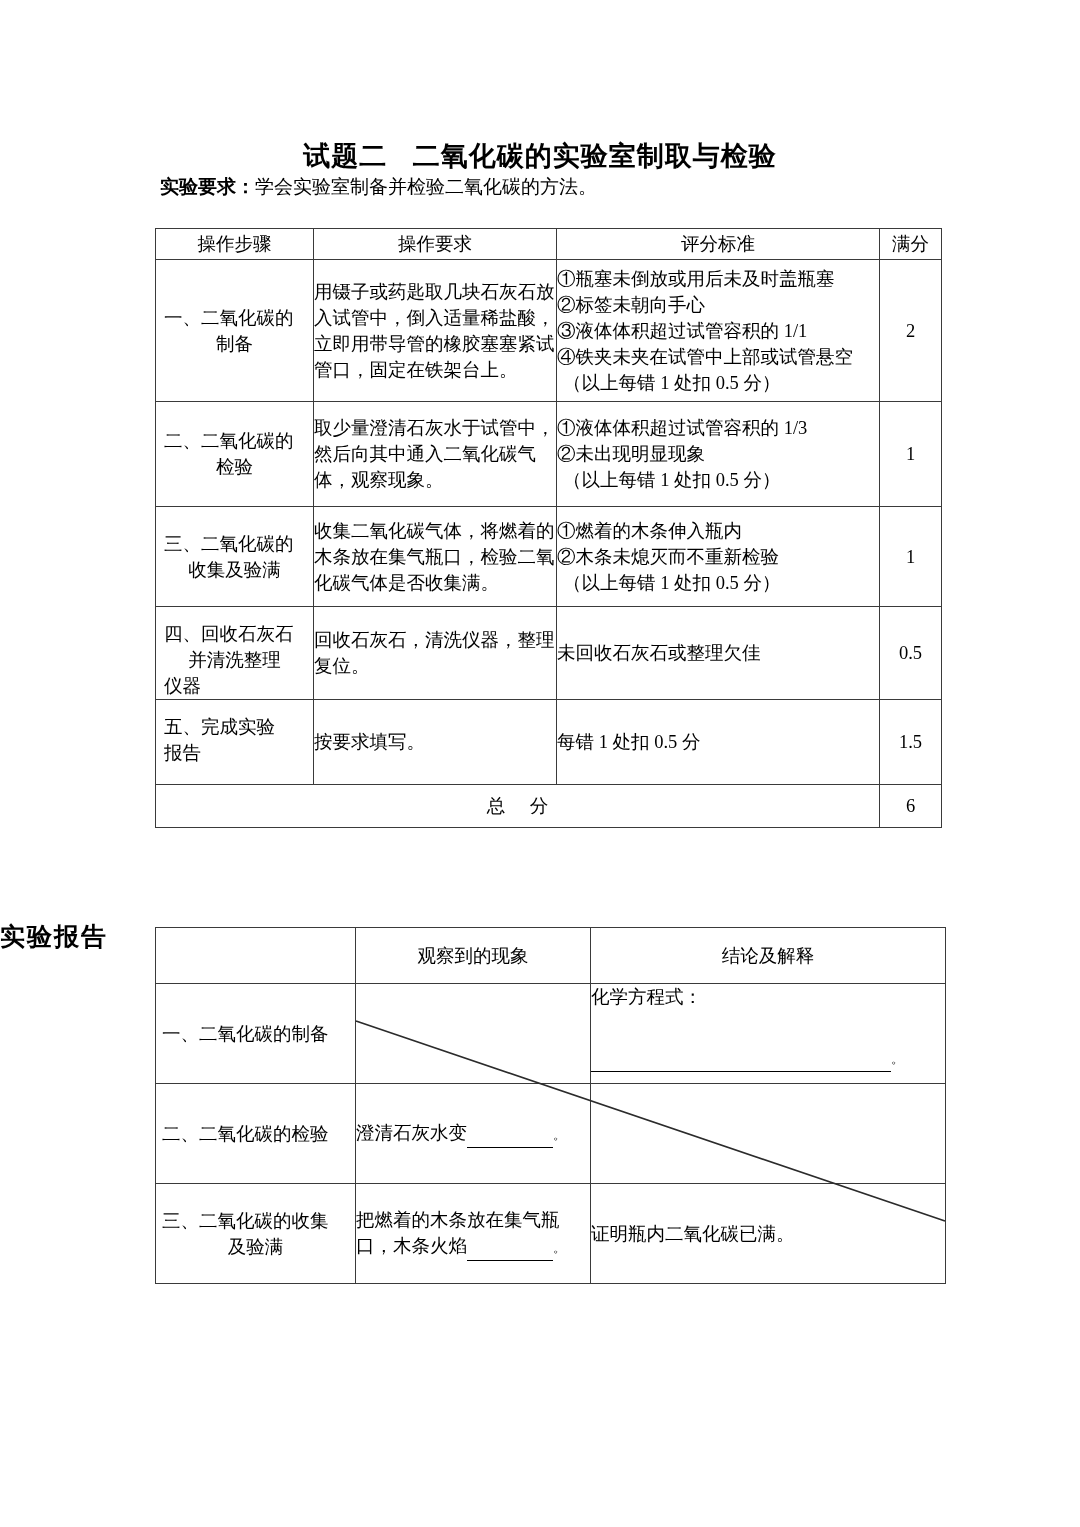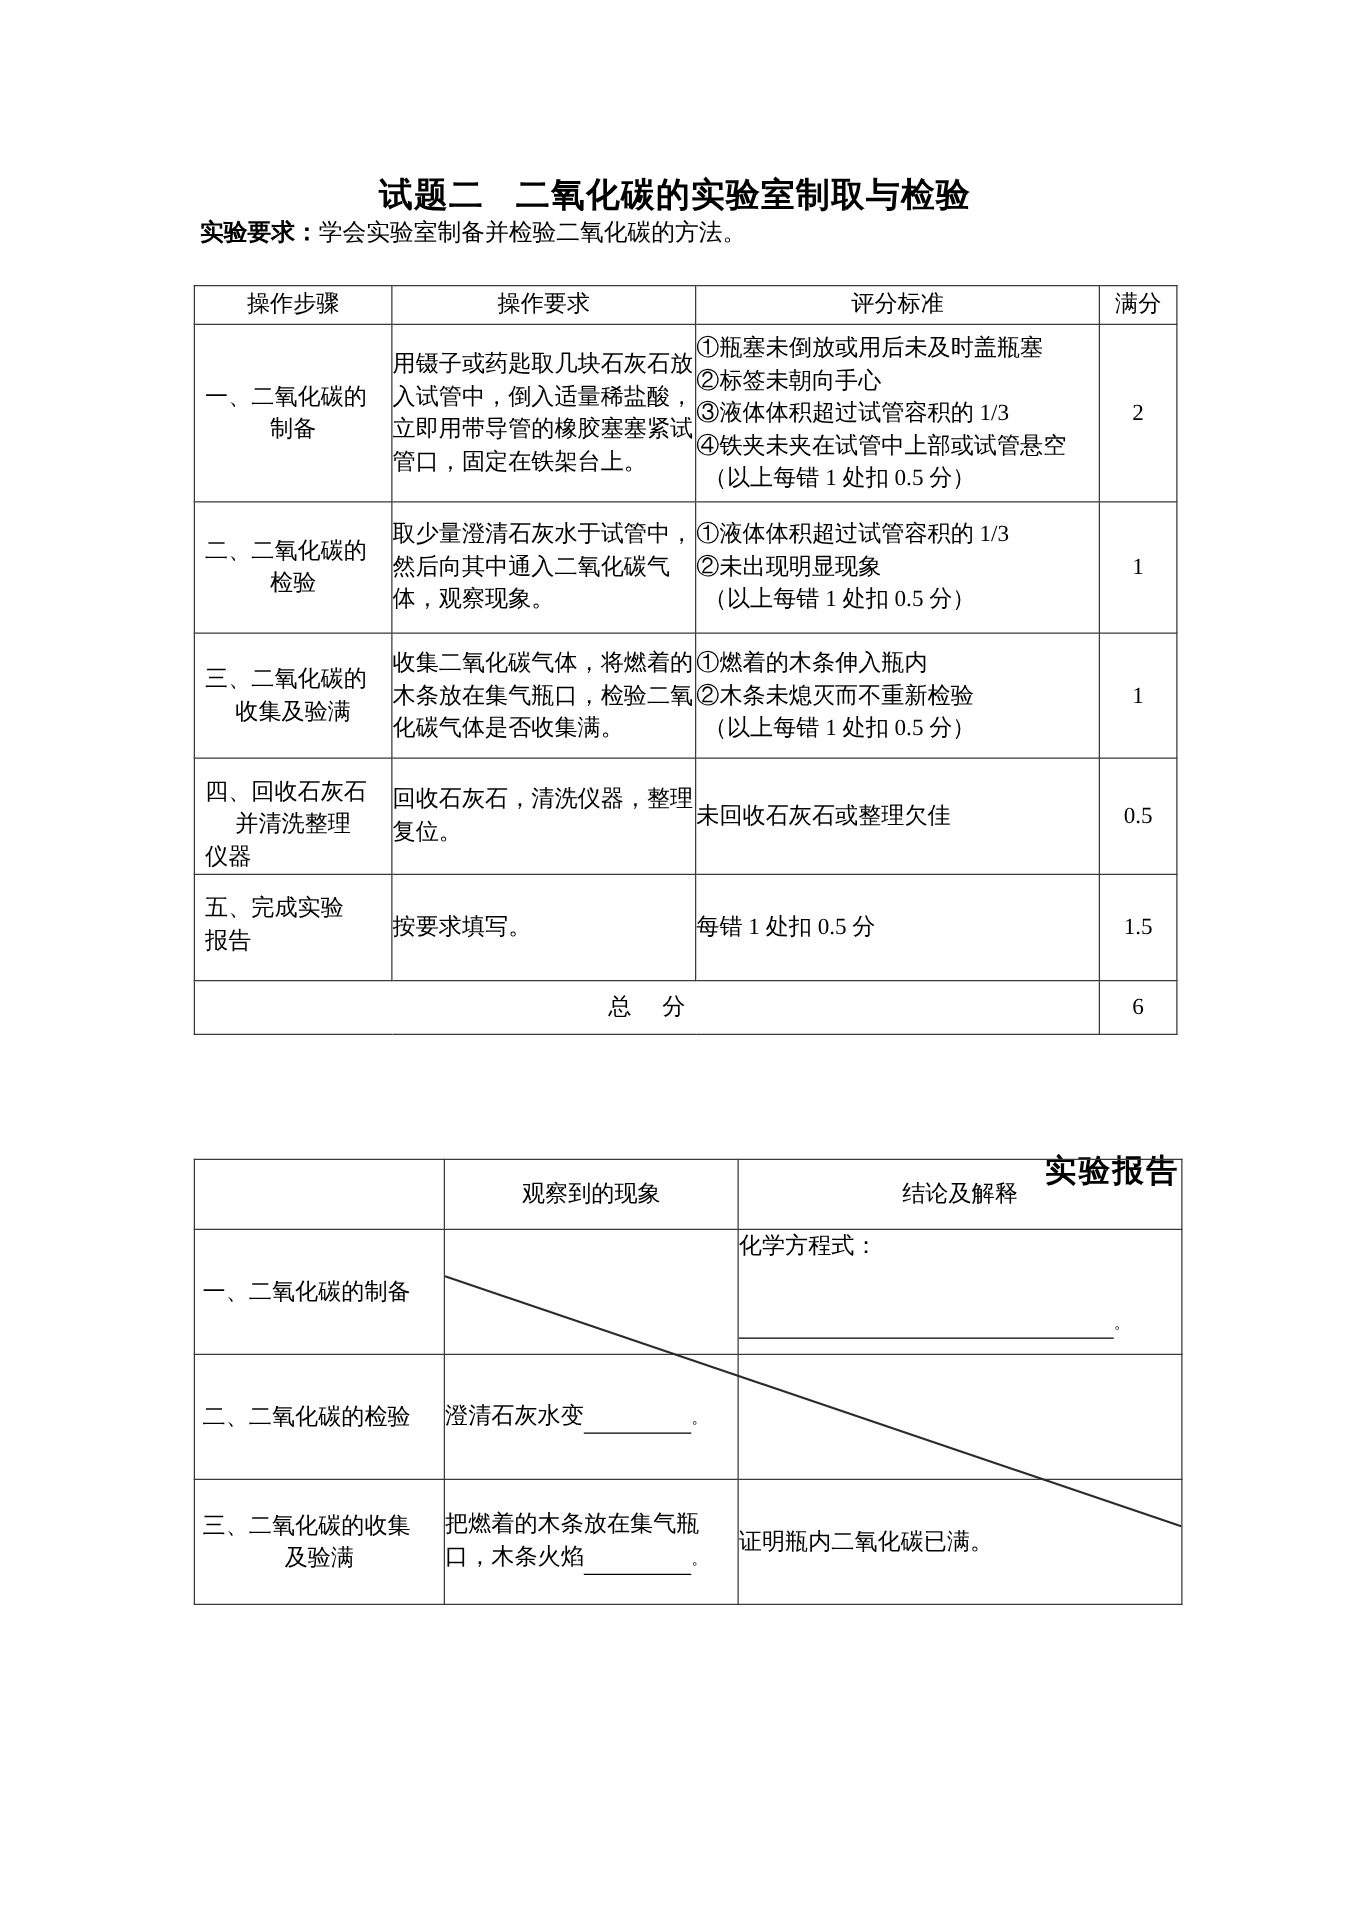--- a/index.html
+++ b/index.html
@@ -101,21 +101,21 @@
     letter-spacing: 10px;
     text-indent: 10px;
   }
 
   
   .report-title {
     position: absolute;
     left: 0;
     top: 920px;
     width: 944px;
-    text-align: right;
+    text-align: left;
     font-size: 25px;
     font-weight: bold;
     font-family: Liberation Mono, monospace;
     letter-spacing: 2px;
   }
 
   
   #table-report {
     left: 155px;
     top: 927px;
@@ -203,21 +203,21 @@
 
       <tr style="height:142px">
         <td class="step-cell">
           <span class="ln first">一、二氧化碳的</span>
           <span class="ln rest">制备</span>
         </td>
         <td class="body-cell">用镊子或药匙取几块石灰石放入试管中，倒入适量稀盐酸，立即用带导管的橡胶塞塞紧试管口，固定在铁架台上。</td>
         <td class="body-cell">
           <span class="ln" style="display:block">①瓶塞未倒放或用后未及时盖瓶塞</span>
           <span class="ln" style="display:block">②标签未朝向手心</span>
-          <span class="ln" style="display:block">③液体体积超过试管容积的 1/3</span>
+          <span class="ln" style="display:block">③液体体积超过试管容积的 1/1</span>
           <span class="ln" style="display:block">④铁夹未夹在试管中上部或试管悬空</span>
           <span class="ln" style="display:block;padding-left:6px">（以上每错 1 处扣 0.5 分）</span>
         </td>
         <td class="score-cell">2</td>
       </tr>
 
       <tr style="height:105px">
         <td class="step-cell">
           <span class="ln first">二、二氧化碳的</span>
           <span class="ln rest">检验</span>

